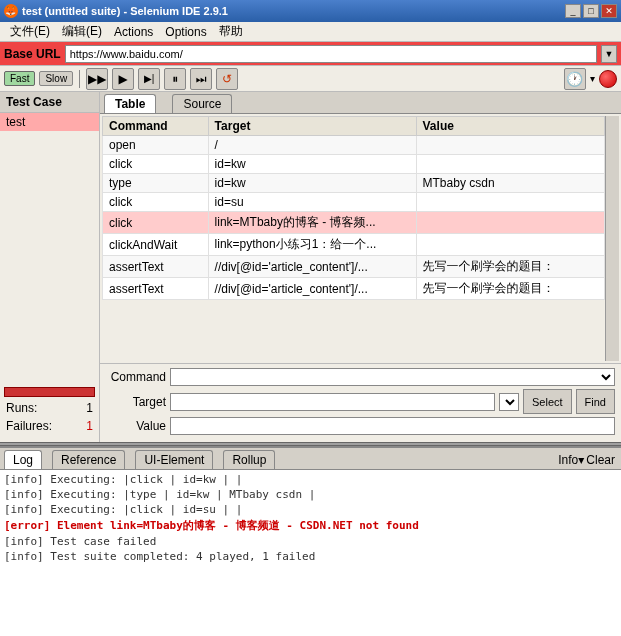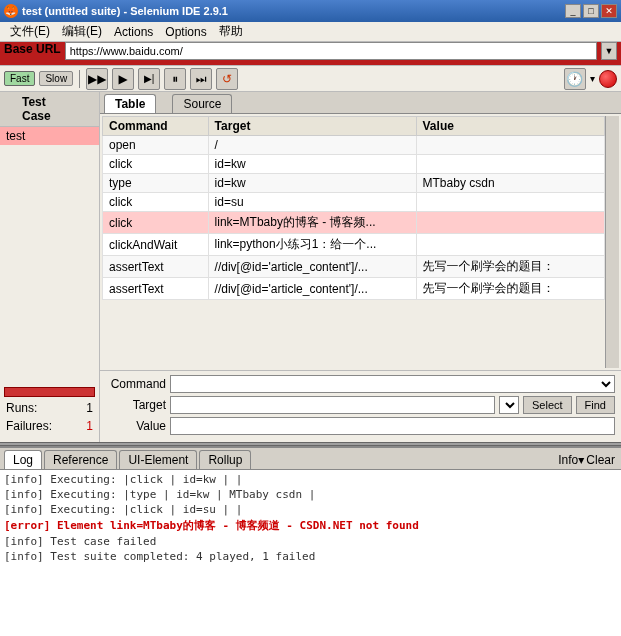--- a/index.html
+++ b/index.html
@@ -65,24 +65,24 @@
     }
     .menu-item {
       padding: 2px 6px;
       font-size: 12px;
       cursor: pointer;
       border-radius: 2px;
     }
 
     
     .base-url-bar {
-      background: #b91c1c;
+      background: #ef4444;
       height: 24px;
       display: flex;
-      align-items: flex-start;
+      align-items: center;
       padding: 0 4px;
       border-bottom: 1px solid #bbb;
       gap: 4px;
     }
     .base-url-label { font-size: 12px; font-weight: bold; white-space: nowrap; }
     .base-url-input {
       flex: 1;
       height: 18px;
       border: 1px solid #888;
       padding: 0 4px;
@@ -134,21 +134,21 @@
 
     
     .left-panel {
       width: 100px;
       border-right: 1px solid #bbb;
       background: #f0ede5;
     }
     .left-panel-header {
       background: #d4d0c8;
       border-bottom: 1px solid #bbb;
-      padding: 3px 22px;
+      padding: 3px 6px;
       font-size: 12px;
       font-weight: bold;
     }
     .test-item {
       padding: 2px 6px;
       font-size: 12px;
       cursor: pointer;
     }
     .test-item.active {
       background: #ffaaaa;
@@ -261,40 +261,40 @@
       border: 1px solid #888;
       font-size: 11px;
       background: white;
     }
     .input-btn {
       padding: 1px 8px;
       font-size: 11px;
       background: #d4d0c8;
       border: 1px solid #888;
       cursor: pointer;
-      height: 18px;
+      height: 25px;
     }
 
     
     .bottom-panel {
       height: 210px;
       border-top: 2px solid #888;
       background: white;
       display: flex;
       flex-direction: column;
     }
     .bottom-tabs {
       display: flex;
       background: #d4d0c8;
       border-bottom: 1px solid #888;
       padding-top: 2px;
       padding-left: 4px;
       justify-content: space-between;
     }
-    .bottom-tabs-left { display: flex; gap: 2px; }
+    .bottom-tabs-left { display: flex; gap: 10px; }
     .bottom-tab {
       padding: 2px 8px;
       font-size: 12px;
       cursor: pointer;
       background: #d4d0c8;
       border: 1px solid #888;
       border-bottom: none;
       border-radius: 3px 3px 0 0;
     }
     .bottom-tab.active {

